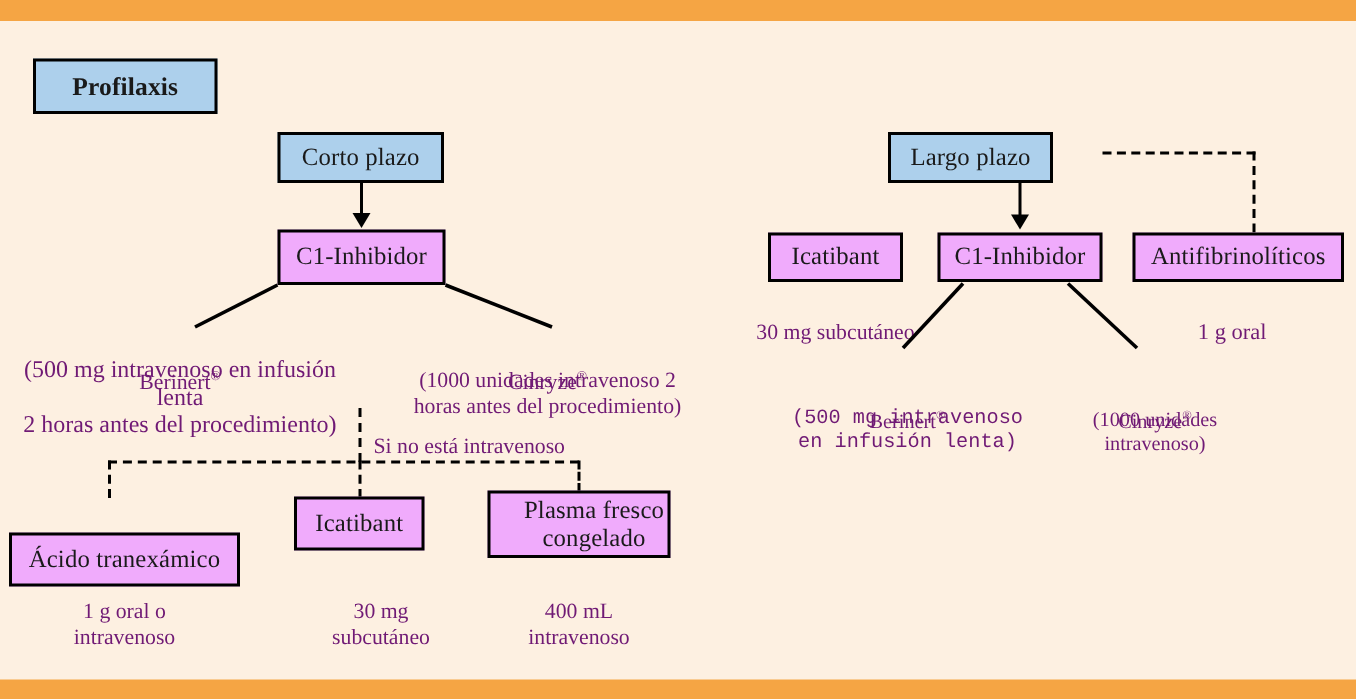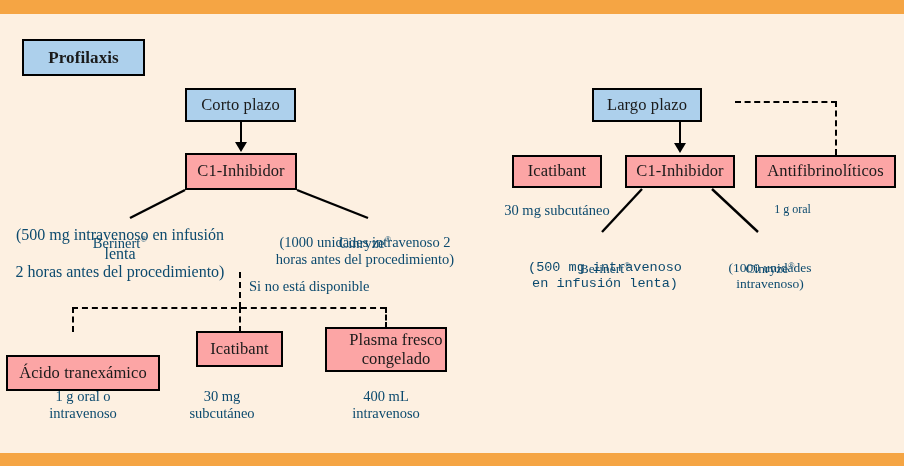--- a/index.html
+++ b/index.html
@@ -30,29 +30,30 @@
     box-sizing: border-box;
     border: 2.5px solid #000000;
     display: flex;
     align-items: center;
     justify-content: center;
     text-align: center;
     line-height: 1.12;
     letter-spacing: .1px;
   }
   .node.blue { background: #ADD0EC; }
-  .node.green { background: #fca5a5; font-family: Liberation Serif, serif; }
+  .node.green { background: #f0abfc; font-family: Liberation Serif, serif; }
   .node.bold { font-weight: bold; }
 
   .label {
     position: absolute;
     text-align: center;
     line-height: 1.17;
     white-space: pre-line;
-    color: #0c4a6e;
+    color: #701a75;
+    margin-top: 12px;
   }
 
   .line {
     position: absolute;
     background: #000000;
   }
   .vline { width: 2.4px; }
 
   .dash-v {
     position: absolute;
@@ -113,37 +114,37 @@
   <div class="label" style="left:0px; top:226px; width:240px; font-size:16px;">(500 mg intravenoso en infusión lenta
 2 horas antes del procedimiento)</div>
 
   <div class="label" style="left:250px; top:218px; width:230px; font-size:14.5px;">
     <span>Cinryze</span><sup>®</sup>
   </div>
   <div class="label" style="left:250px; top:234px; width:230px; font-size:14.5px;">(1000 unidades intravenoso 2
 horas antes del procedimiento)</div>
 
   <div class="dash-v" style="left:239px; top:272px; height:36px;"></div>
-  <div class="label" style="left:249px; top:278px; width:220px; text-align:left; font-size:14.5px;">Si no está disponible</div>
+  <div class="label" style="left:249px; top:278px; width:220px; text-align:left; font-size:14.5px;">Si no está intravenoso</div>
 
   <div class="dash-h" style="left:72px; top:307px; width:314px;"></div>
   <div class="dash-v" style="left:72px; top:307px; height:25px;"></div>
   <div class="dash-v" style="left:239px; top:307px; height:25px;"></div>
   <div class="dash-v" style="left:385px; top:307px; height:21px;"></div>
 
   <div class="node green" style="left:6px; top:331px; width:154px; height:36px; font-size:16.5px;margin-top:24px;">
     <span>Ácido tranexámico</span>
   </div>
   <div class="label" style="left:6px; top:388px; width:154px; font-size:14.5px;">1 g oral o
 intravenoso</div>
 
   <div class="node green" style="left:196px; top:331px; width:87px; height:36px; font-size:16.5px;">
     <span>Icatibant</span>
   </div>
-  <div class="label" style="left:172px; top:388px; width:100px; font-size:14.5px;">30 mg
+  <div class="label" style="left:204px; top:388px; width:100px; font-size:14.5px;">30 mg
 subcutáneo</div>
 
   <div class="node green" style="left:325px; top:327px; width:122px; height:45px; font-size:16.5px;padding-left:20px;">
     <span>Plasma fresco
 congelado</span>
   </div>
   <div class="label" style="left:325px; top:388px; width:122px; font-size:14.5px;">400 mL
 intravenoso</div>
 
   <div class="node blue" style="left:592px; top:88px; width:110px; height:34px; font-size:16.5px;">
@@ -161,21 +162,21 @@
   </div>
   <div class="label" style="left:492px; top:202px; width:130px; font-size:14.5px;">30 mg subcutáneo</div>
 
   <div class="node green" style="left:625px; top:155px; width:110px; height:33px; font-size:16.5px;">
     <span>C1-Inhibidor</span>
   </div>
 
   <div class="node green" style="left:755px; top:155px; width:141px; height:33px; font-size:16.5px;align-items:center;">
     <span>Antifibrinolíticos</span>
   </div>
-  <div class="label" style="left:722px; top:202px; width:141px; font-size:12px;">1 g oral</div>
+  <div class="label" style="left:751px; top:202px; width:141px; font-size:15px;">1 g oral</div>
 
   <svg class="diag" style="left:590px; top:186px; width:190px; height:48px;" viewBox="0 0 190 48">
     <line x1="52" y1="3" x2="12" y2="46"></line>
     <line x1="122" y1="3" x2="168" y2="46"></line>
   </svg>
 
   <div class="label" style="left:520px; top:245px; width:170px; font-size:13.5px;">
     <span>Berinert</span><sup>®</sup>
   </div>
   <div class="label" style="left:520px; top:260px; width:170px; font-size:13.5px;font-family:Liberation Mono, monospace;">(500 mg intravenoso

